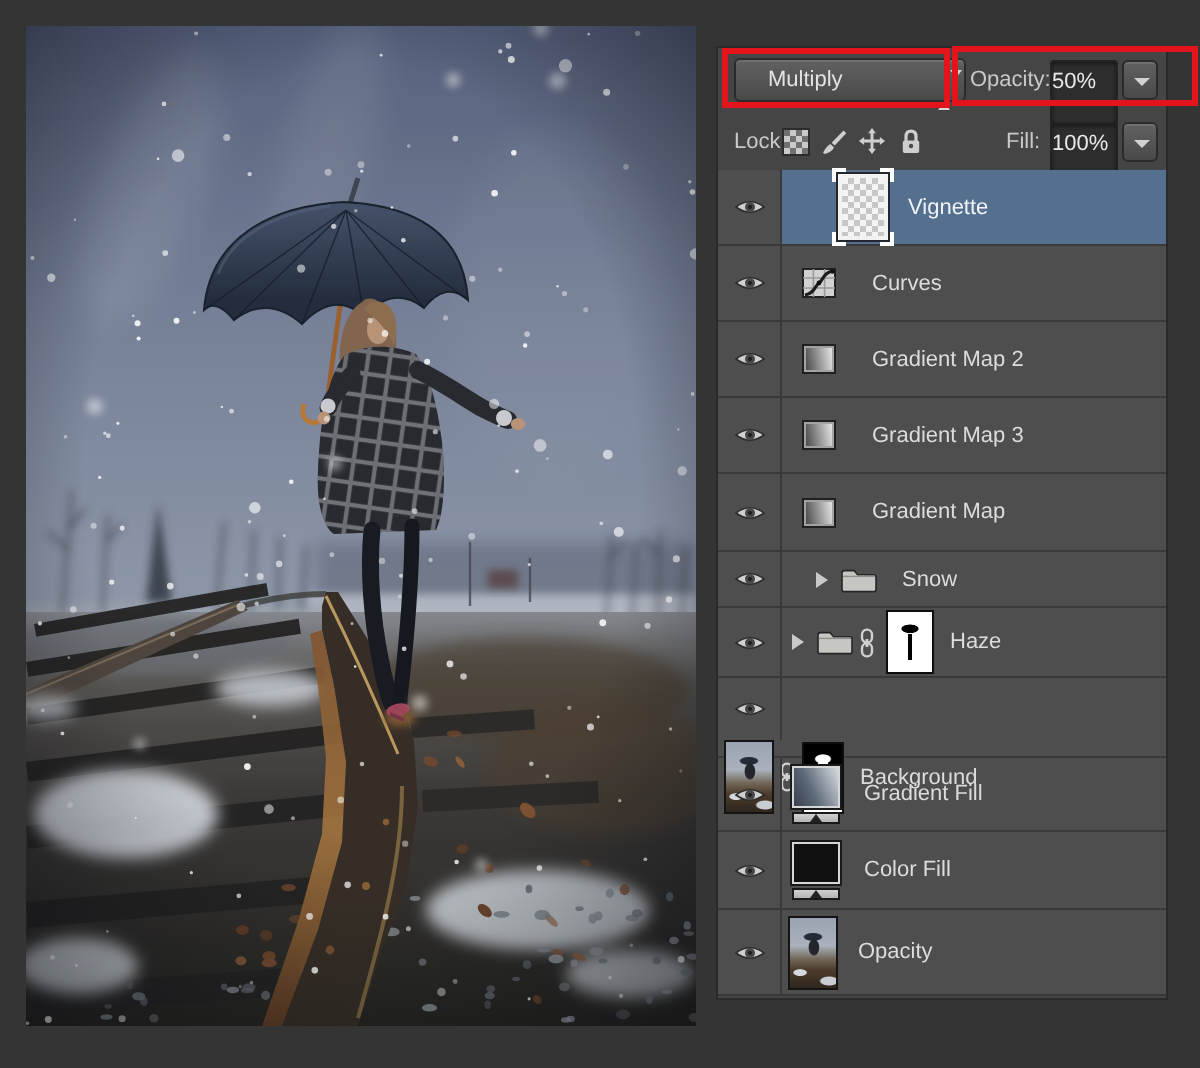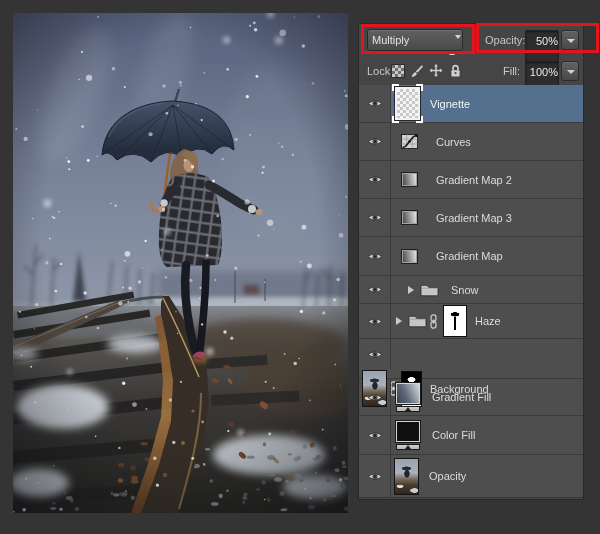--- a/index.html
+++ b/index.html
@@ -20,28 +20,28 @@
   .blendbar{position:absolute;left:0;top:0;width:100%;height:34px;}
   .lockbar{position:absolute;left:0;top:34px;width:100%;height:27px;}
   .layers-list{position:absolute;left:0;top:61px;width:100%;}
   
   .ps-btn{
     background:linear-gradient(#616161,#494949);
     border:1px solid #2b2b2b;border-radius:3px;
     box-shadow:inset 0 1px 0 rgba(255,255,255,.09);
     color:#e3e3e3;font-size:11px;box-sizing:border-box;
   }
-  .blend-select{position:absolute;left:8px;top:5px;width:96px;height:22px;line-height:20px;padding-left:4px;}
+  .blend-select{position:absolute;left:8px;top:5px;width:116px;height:22px;line-height:20px;padding-left:16px;}
   .spinner{position:absolute;right:6px;top:5px;width:7px;}
   .spin-up,.spin-down{width:0;height:0;border-left:3.5px solid transparent;border-right:3.5px solid transparent;}
   .spin-up{border-bottom:4px solid #d6d6d6;margin-bottom:3px;}
   .spin-down{border-top:4px solid #d6d6d6;}
   .bar-label{position:absolute;color:#c9c9c9;font-size:11px;}
   .val-field{
-    position:absolute;width:34px;height:36px;line-height:20px;text-align:right;
+    position:absolute;width:34px;height:36px;line-height:20px;text-align:left;
     background:#2d2d2d;border:1px solid #232323;border-radius:2px;
     box-shadow:inset 0 1px 2px rgba(0,0,0,.5);
     color:#e8e8e8;font-size:11px;box-sizing:border-box;
   }
   .arrow-btn{position:absolute;width:18px;height:20px;}
   .arrow-btn::after{
     content:"";position:absolute;left:5px;top:8px;width:0;height:0;
     border-left:4px solid transparent;border-right:4px solid transparent;
     border-top:4.5px solid #d2d2d2;
   }
@@ -50,21 +50,21 @@
   .checker-mini{width:12px;height:12px;border:1px solid #2c2c2c;
     background:conic-gradient(#c9c9c9 0 25%,#707070 0 50%,#c9c9c9 0 75%,#707070 0) 0 0/6px 6px;}
   
   .hl{position:absolute;border:3px solid #e3151c;box-sizing:border-box;pointer-events:none;}
   .hl-blend{left:361px;top:24px;width:114px;height:30px;}
   .hl-opacity{left:476px;top:23px;width:123px;height:30px;}
   
   .row{display:flex;align-items:stretch;background:#4e4e4e;border-bottom:1px solid #3a3a3a;box-sizing:border-box;}
   .eye-cell{width:31px;flex:0 0 31px;border-right:1px solid #3a3a3a;display:flex;align-items:center;justify-content:center;}
   .row-content{flex:1;display:flex;align-items:center;min-width:0;}
-  .row-content.selected{background:#54708e;}
+  .row-content.selected{background:#54708e;padding-left:24px;}
   .layer-label{font-size:11px;color:#dcdcdc;margin-left:10px;white-space:nowrap;}
   .selected .layer-label{color:#f0f4f8;}
   
   .thumb-checker{position:relative;width:21px;height:29px;margin-left:4px;
     border:2px solid #f2f2f2;outline:1px solid #23272e;
     background:conic-gradient(#c7c7c7 0 25%,#f4f4f4 0 50%,#c7c7c7 0 75%,#f4f4f4 0) 0 0/6px 6px;}
   .cbk{position:absolute;width:5px;height:5px;border:0 solid #fff;}
   .cbk.tl{top:-5px;left:-5px;border-top-width:2px;border-left-width:2px;}
   .cbk.tr{top:-5px;right:-5px;border-top-width:2px;border-right-width:2px;}
   .cbk.bl{bottom:-5px;left:-5px;border-bottom-width:2px;border-left-width:2px;}

